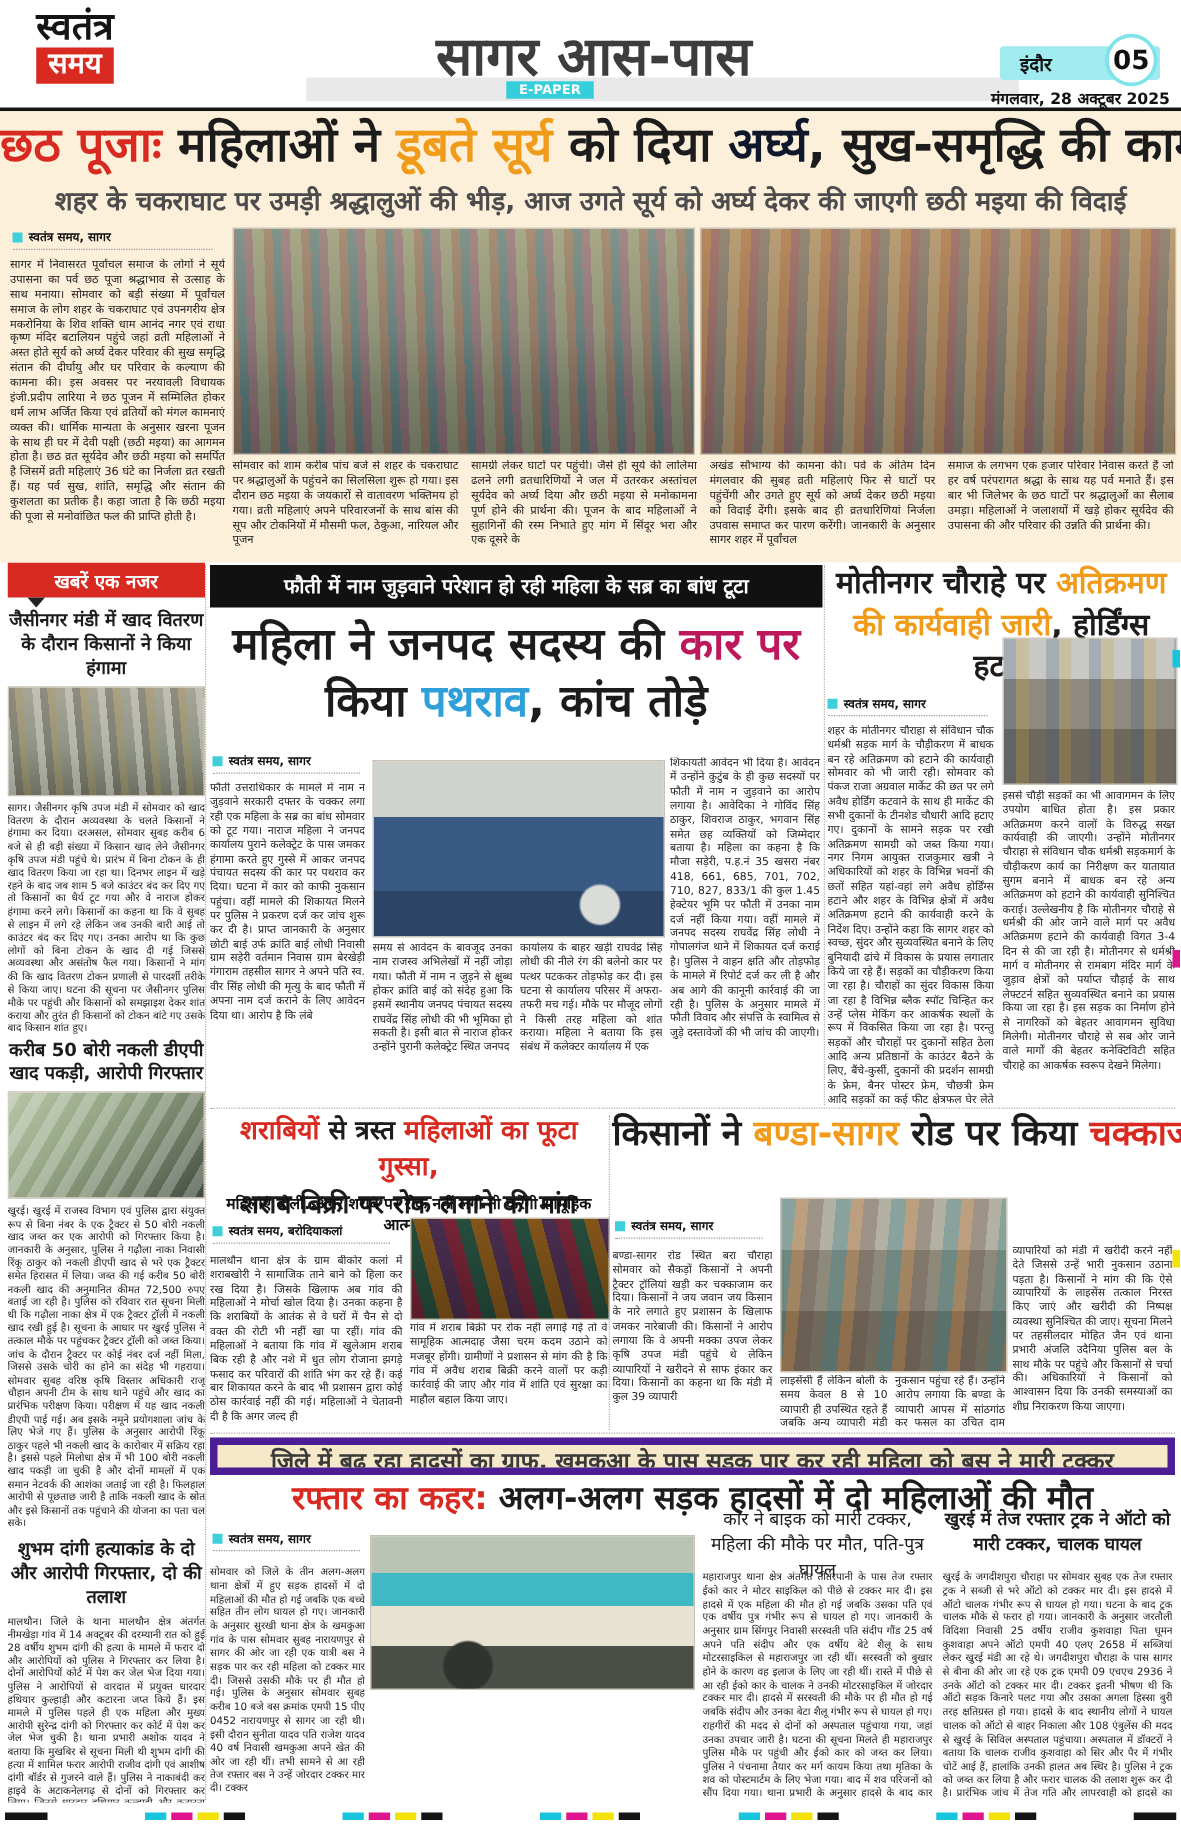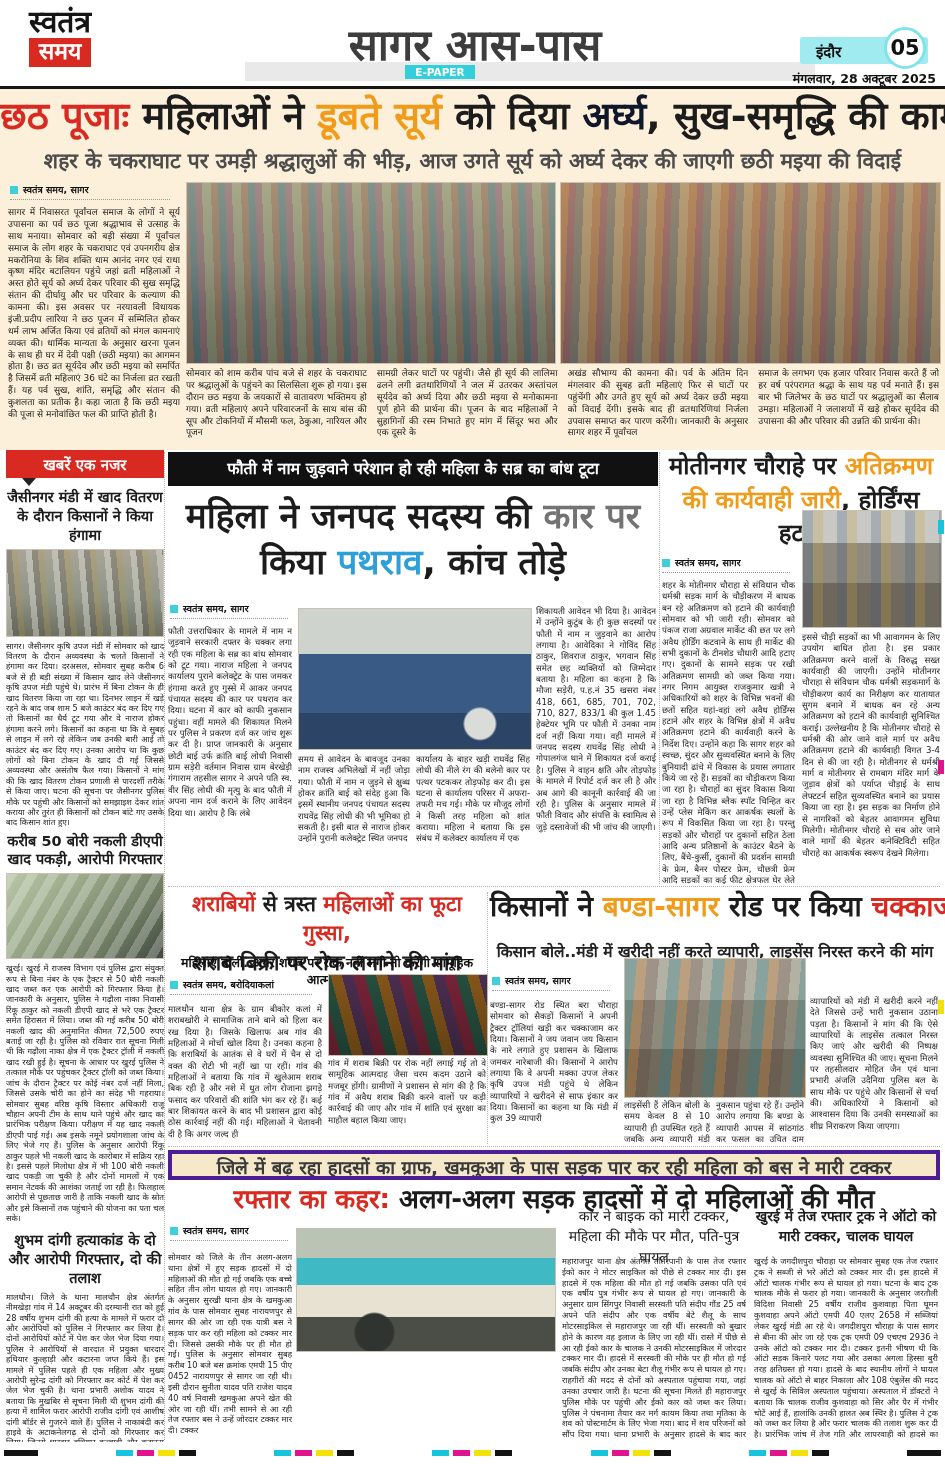--- a/index.html
+++ b/index.html
@@ -82,21 +82,21 @@
     <div style="font-weight:800;font-size:14.5px;text-align:center;line-height:1.3;margin:5px 0 4px;">करीब 50 बोरी नकली डीएपी खाद पकड़ी, आरोपी गिरफ्तार</div>
     <div class="photo ph-sacks" style="height:84px;margin:2px 0 4px;"></div>
     <div class="body-text" style="font-size:8.2px;line-height:1.27;height:262px;">खुरई। खुरई में राजस्व विभाग एवं पुलिस द्वारा संयुक्त रूप से बिना नंबर के एक ट्रैक्टर से 50 बोरी नकली खाद जब्त कर एक आरोपी को गिरफ्तार किया है। जानकारी के अनुसार, पुलिस ने गढ़ौला नाका निवासी रिंकू ठाकुर को नकली डीएपी खाद से भरे एक ट्रैक्टर समेत हिरासत में लिया। जब्त की गई करीब 50 बोरी नकली खाद की अनुमानित कीमत 72,500 रुपए बताई जा रही है। पुलिस को रविवार रात सूचना मिली थी कि गढ़ौला नाका क्षेत्र में एक ट्रैक्टर ट्रॉली में नकली खाद रखी हुई है। सूचना के आधार पर खुरई पुलिस ने तत्काल मौके पर पहुंचकर ट्रैक्टर ट्रॉली को जब्त किया। जांच के दौरान ट्रैक्टर पर कोई नंबर दर्ज नहीं मिला, जिससे उसके चोरी का होने का संदेह भी गहराया। सोमवार सुबह वरिष्ठ कृषि विस्तार अधिकारी राजू चौहान अपनी टीम के साथ थाने पहुंचे और खाद का प्रारंभिक परीक्षण किया। परीक्षण में यह खाद नकली डीएपी पाई गई। अब इसके नमूने प्रयोगशाला जांच के लिए भेजे गए हैं। पुलिस के अनुसार आरोपी रिंकू ठाकुर पहले भी नकली खाद के कारोबार में सक्रिय रहा है। इससे पहले मिलोधा क्षेत्र में भी 100 बोरी नकली खाद पकड़ी जा चुकी है और दोनों मामलों में एक समान नेटवर्क की आशंका जताई जा रही है। फिलहाल आरोपी से पूछताछ जारी है ताकि नकली खाद के स्रोत और इसे किसानों तक पहुंचाने की योजना का पता चल सके।</div>
     <div style="font-weight:800;font-size:14.5px;text-align:center;line-height:1.3;margin:6px 0 4px;">शुभम दांगी हत्याकांड के दो और आरोपी गिरफ्तार, दो की तलाश</div>
     <div class="body-text" style="font-size:8.2px;line-height:1.27;height:196px;">मालथौन। जिले के थाना मालथौन क्षेत्र अंतर्गत नीमखेड़ा गांव में 14 अक्टूबर की दरम्यानी रात को हुई 28 वर्षीय शुभम दांगी की हत्या के मामले में फरार दो और आरोपियों को पुलिस ने गिरफ्तार कर लिया है। दोनों आरोपियों कोर्ट में पेश कर जेल भेज दिया गया। पुलिस ने आरोपियों से वारदात में प्रयुक्त धारदार हथियार कुल्हाड़ी और कटारना जप्त किये हैं। इस मामले में पुलिस पहले ही एक महिला और मुख्य आरोपी सुरेन्द्र दांगी को गिरफ्तार कर कोर्ट में पेश कर जेल भेज चुकी है। थाना प्रभारी अशोक यादव ने बताया कि मुखबिर से सूचना मिली थी शुभम दांगी की हत्या में शामिल फरार आरोपी राजीव दांगी एवं आशीष दांगी बॉर्डर से गुजरने वाले हैं। पुलिस ने नाकाबंदी कर हाइवे के अटाकनेलगढ़ से दोनों को गिरफ्तार कर लिया। जिनसे धारदार हथियार कुल्हाड़ी और कटारना जमुनिया पुल के पास छुपाए थे जहां बरामद कर लिये। दोनों आरोपियों को न्यायालय में पेश किया गया जहां जेल भेज दिया। उक्त मामले में दो आरोपियों गिरफ्तारी शेष रह गई है।</div>
   </div>
 
   <div class="abs" style="left:168px;top:450px;width:490px;height:436px;">
     <div class="abs" style="left:0;top:2px;width:490px;height:34px;background:#111;color:#fff;font-weight:800;font-size:16px;line-height:34px;text-align:center;white-space:nowrap;overflow:hidden;">फौती में नाम जुड़वाने परेशान हो रही महिला के सब्र का बांध टूटा</div>
     <div class="abs hl" style="left:0;top:44px;width:490px;text-align:center;font-size:35px;line-height:1.3;">
-      <span>महिला ने जनपद सदस्य की </span><span style="color:#737373;">कार पर</span><span> किया </span><span style="color:#2e9fd9;">पथराव</span><span>, कांच तोड़े</span>
+      <span>महिला ने जनपद सदस्य की </span><span style="color:#be185d;">कार पर</span><span> किया </span><span style="color:#2e9fd9;">पथराव</span><span>, कांच तोड़े</span>
     </div>
     <div class="abs byline" style="left:2px;top:152px;width:118px;">
       <span class="sq"></span>
       <span>स्वतंत्र समय, सागर</span>
     </div>
     <div class="abs body-text" style="left:0;top:176px;width:124px;height:256px;">फौती उत्तराधिकार के मामले में नाम न जुड़वाने सरकारी दफ्तर के चक्कर लगा रही एक महिला के सब्र का बांध सोमवार को टूट गया। नाराज महिला ने जनपद कार्यालय पुराने कलेक्ट्रेट के पास जमकर हंगामा करते हुए गुस्से में आकर जनपद पंचायत सदस्य की कार पर पथराव कर दिया। घटना में कार को काफी नुकसान पहुंचा। वहीं मामले की शिकायत मिलने पर पुलिस ने प्रकरण दर्ज कर जांच शुरू कर दी है। प्राप्त जानकारी के अनुसार छोटी बाई उर्फ क्रांति बाई लोधी निवासी ग्राम सड़ेरी वर्तमान निवास ग्राम बेरखेड़ी गंगाराम तहसील सागर ने अपने पति स्व. वीर सिंह लोधी की मृत्यु के बाद फौती में अपना नाम दर्ज कराने के लिए आवेदन दिया था। आरोप है कि लंबे</div>
     <div class="abs photo ph-car" style="left:130px;top:158px;width:232px;height:140px;"></div>
     <div class="abs body-text" style="left:130px;top:304px;width:112px;height:128px;">समय से आवेदन के बावजूद उनका नाम राजस्व अभिलेखों में नहीं जोड़ा गया। फौती में नाम न जुड़ने से क्षुब्ध होकर क्रांति बाई को संदेह हुआ कि इसमें स्थानीय जनपद पंचायत सदस्य राघवेंद्र सिंह लोधी की भी भूमिका हो सकती है। इसी बात से नाराज होकर उन्होंने पुरानी कलेक्ट्रेट स्थित जनपद</div>
     <div class="abs body-text" style="left:248px;top:304px;width:114px;height:128px;">कार्यालय के बाहर खड़ी राघवेंद्र सिंह लोधी की नीले रंग की बलेनो कार पर पत्थर पटककर तोड़फोड़ कर दी। इस घटना से कार्यालय परिसर में अफरा-तफरी मच गई। मौके पर मौजूद लोगों ने किसी तरह महिला को शांत कराया। महिला ने बताया कि इस संबंध में कलेक्टर कार्यालय में एक</div>
     <div class="abs body-text" style="left:368px;top:156px;width:120px;height:276px;">शिकायती आवेदन भी दिया है। आवेदन में उन्होंने कुटुंब के ही कुछ सदस्यों पर फौती में नाम न जुड़वाने का आरोप लगाया है। आवेदिका ने गोविंद सिंह ठाकुर, शिवराज ठाकुर, भगवान सिंह समेत छह व्यक्तियों को जिम्मेदार बताया है। महिला का कहना है कि मौजा सड़ेरी, प.ह.नं 35 खसरा नंबर 418, 661, 685, 701, 702, 710, 827, 833/1 की कुल 1.45 हेक्टेयर भूमि पर फौती में उनका नाम दर्ज नहीं किया गया। वहीं मामले में जनपद सदस्य राघवेंद्र सिंह लोधी ने गोपालगंज थाने में शिकायत दर्ज कराई है। पुलिस ने वाहन क्षति और तोड़फोड़ के मामले में रिपोर्ट दर्ज कर ली है और अब आगे की कानूनी कार्रवाई की जा रही है। पुलिस के अनुसार मामले में फौती विवाद और संपत्ति के स्वामित्व से जुड़े दस्तावेजों की भी जांच की जाएगी।</div>
@@ -127,34 +127,33 @@
     </div>
     <div class="abs body-text" style="left:0;top:116px;width:154px;height:138px;">मालथौन थाना क्षेत्र के ग्राम बीकोर कलां में शराबखोरी ने सामाजिक ताने बाने को हिला कर रख दिया है। जिसके खिलाफ अब गांव की महिलाओं ने मोर्चा खोल दिया है। उनका कहना है कि शराबियों के आतंक से वे घरों में चैन से दो वक्त की रोटी भी नहीं खा पा रहीं। गांव की महिलाओं ने बताया कि गांव में खुलेआम शराब बिक रही है और नशे में धुत लोग रोजाना झगड़े फसाद कर परिवारों की शांति भंग कर रहे हैं। कई बार शिकायत करने के बाद भी प्रशासन द्वारा कोई ठोस कार्रवाई नहीं की गई। महिलाओं ने चेतावनी दी है कि अगर जल्द ही</div>
     <div class="abs photo ph-women" style="left:160px;top:86px;width:158px;height:80px;"></div>
     <div class="abs body-text" style="left:160px;top:170px;width:158px;height:84px;">गांव में शराब बिक्री पर रोक नहीं लगाई गई तो वे सामूहिक आत्मदाह जैसा चरम कदम उठाने को मजबूर होंगी। ग्रामीणों ने प्रशासन से मांग की है कि गांव में अवैध शराब बिक्री करने वालों पर कड़ी कार्रवाई की जाए और गांव में शांति एवं सुरक्षा का माहौल बहाल किया जाए।</div>
   </div>
 
   <div class="abs" style="left:490px;top:888px;width:450px;height:258px;">
     <div class="abs hl" style="left:0;top:2px;width:450px;text-align:center;font-size:28px;line-height:1.2;white-space:nowrap;">
       <span>किसानों ने </span><span style="color:#f09b1a;">बण्डा-सागर</span><span> रोड पर किया </span><span style="color:#d92a21;">चक्काजाम</span>
     </div>
-    <div class="abs" style="left:0;top:52px;width:450px;text-align:center;font-weight:700;font-size:15.5px;color:#222;">किसान बोले..मंडी में खरीदी नहीं करते व्यापारी, लाइसेंस निरस्त करने की मांग</div>
     <div class="abs byline" style="left:2px;top:86px;width:118px;">
       <span class="sq"></span>
       <span>स्वतंत्र समय, सागर</span>
     </div>
     <div class="abs body-text" style="left:0;top:112px;width:128px;height:142px;">बण्डा-सागर रोड स्थित बरा चौराहा सोमवार को सैकड़ों किसानों ने अपनी ट्रैक्टर ट्रॉलियां खड़ी कर चक्काजाम कर दिया। किसानों ने जय जवान जय किसान के नारे लगाते हुए प्रशासन के खिलाफ जमकर नारेबाजी की। किसानों ने आरोप लगाया कि वे अपनी मक्का उपज लेकर कृषि उपज मंडी पहुंचे थे लेकिन व्यापारियों ने खरीदने से साफ इंकार कर दिया। किसानों का कहना था कि मंडी में कुल 39 व्यापारी</div>
     <div class="abs photo ph-jam" style="left:134px;top:70px;width:180px;height:138px;"></div>
     <div class="abs body-text" style="left:134px;top:212px;width:86px;height:42px;">लाइसेंसी हैं लेकिन बोली के समय केवल 8 से 10 व्यापारी ही उपस्थित रहते हैं जबकि अन्य व्यापारी मंडी के बाहर से खरीदी कर किसानों को</div>
     <div class="abs body-text" style="left:226px;top:212px;width:88px;height:42px;">नुकसान पहुंचा रहे हैं। उन्होंने आरोप लगाया कि बण्डा के व्यापारी आपस में सांठगांठ कर फसल का उचित दाम नहीं देते और बाहर के</div>
     <div class="abs body-text" style="left:320px;top:108px;width:128px;height:146px;">व्यापारियों को मंडी में खरीदी करने नहीं देते जिससे उन्हें भारी नुकसान उठाना पड़ता है। किसानों ने मांग की कि ऐसे व्यापारियों के लाइसेंस तत्काल निरस्त किए जाएं और खरीदी की निष्पक्ष व्यवस्था सुनिश्चित की जाए। सूचना मिलने पर तहसीलदार मोहित जैन एवं थाना प्रभारी अंजलि उदैनिया पुलिस बल के साथ मौके पर पहुंचे और किसानों से चर्चा की। अधिकारियों ने किसानों को आश्वासन दिया कि उनकी समस्याओं का शीघ्र निराकरण किया जाएगा।</div>
   </div>
 
   <div class="abs" style="left:168px;top:1148px;width:772px;height:296px;">
-    <div class="abs" style="left:0;top:2px;width:772px;height:30px;background:#f6e9c9;border:4px solid #4c1d95;box-sizing:border-box;text-align:center;font-weight:800;font-size:18.5px;line-height:28px;color:#3a3a3a;white-space:nowrap;overflow:hidden;">जिले में बढ़ रहा हादसों का ग्राफ, खमकुआ के पास सड़क पार कर रही महिला को बस ने मारी टक्कर</div>
+    <div class="abs" style="left:0;top:2px;width:772px;height:30px;background:#f6e9c9;border:6px solid #4c1d95;box-sizing:border-box;text-align:center;font-weight:800;font-size:18.5px;line-height:28px;color:#3a3a3a;white-space:nowrap;overflow:hidden;">जिले में बढ़ रहा हादसों का ग्राफ, खमकुआ के पास सड़क पार कर रही महिला को बस ने मारी टक्कर</div>
     <div class="abs hl" style="left:0;top:36px;width:772px;text-align:center;font-size:26px;line-height:1.2;white-space:nowrap;">
       <span style="color:#d92a21;margin-top:36px;">रफ्तार का कहर: </span><span>अलग-अलग सड़क हादसों में दो महिलाओं की मौत</span>
     </div>
     <div class="abs byline" style="left:2px;top:76px;width:118px;">
       <span class="sq"></span>
       <span>स्वतंत्र समय, सागर</span>
     </div>
     <div class="abs body-text" style="left:0;top:104px;width:124px;height:188px;font-size:8.2px;">सोमवार को जिले के तीन अलग-अलग थाना क्षेत्रों में हुए सड़क हादसों में दो महिलाओं की मौत हो गई जबकि एक बच्चे सहित तीन लोग घायल हो गए। जानकारी के अनुसार सुरखी थाना क्षेत्र के खमकुआ गांव के पास सोमवार सुबह नारायणपुर से सागर की ओर जा रही एक यात्री बस ने सड़क पार कर रही महिला को टक्कर मार दी। जिससे उसकी मौके पर ही मौत हो गई। पुलिस के अनुसार सोमवार सुबह करीब 10 बजे बस क्रमांक एमपी 15 पीए 0452 नारायणपुर से सागर जा रही थी। इसी दौरान सुनीता यादव पति राजेश यादव 40 वर्ष निवासी खमकुआ अपने खेत की ओर जा रही थीं। तभी सामने से आ रही तेज रफ्तार बस ने उन्हें जोरदार टक्कर मार दी। टक्कर</div>
     <div class="abs photo ph-bus" style="left:128px;top:80px;width:258px;height:122px;"></div>
     <div class="abs" style="left:394px;top:58px;width:184px;height:44px;font-weight:400;font-size:14px;line-height:1.45;text-align:center;">कार ने बाइक को मारी टक्कर, महिला की मौके पर मौत, पति-पुत्र घायल</div>

